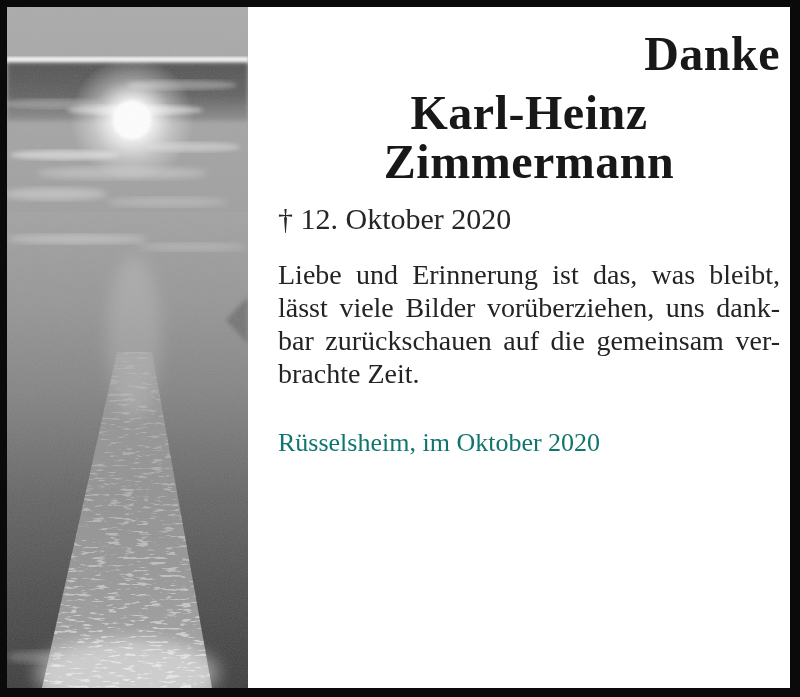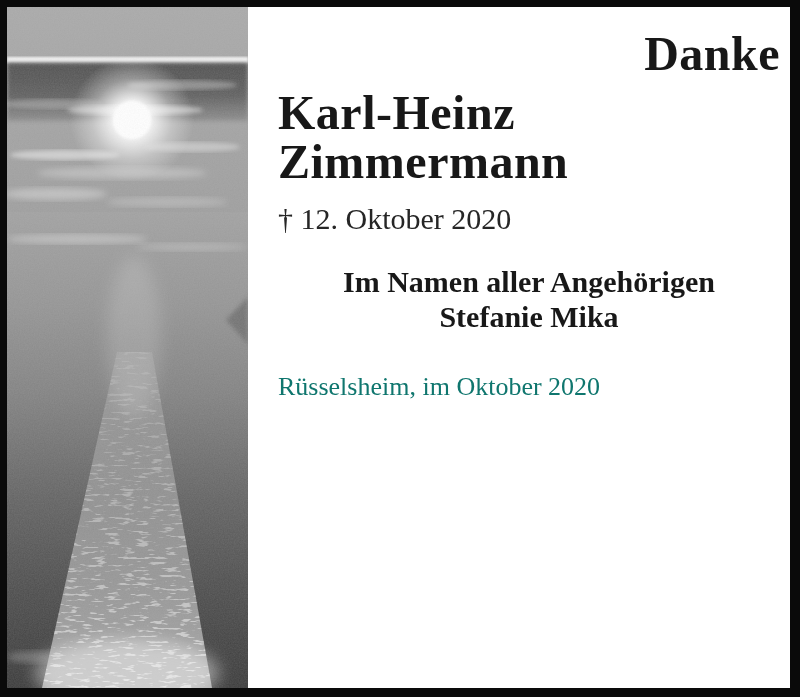--- a/index.html
+++ b/index.html
@@ -25,21 +25,21 @@
     position: absolute; left: 241px; top: 0; right: 0; bottom: 0;
     padding: 23px 10px 0 30px;
     color: #1f1f1f;
   }
   .danke {
     font-size: 48px; font-weight: bold; line-height: 48px;
     text-align: right; color: #181818; letter-spacing: 0.5px;
   }
   .name {
     margin-top: 10px; font-size: 48px; font-weight: bold; line-height: 49px;
-    color: #181818; letter-spacing: 0.5px;
+    color: #181818; letter-spacing: 0.5px; text-align: center;
   }
   .date {
     margin-top: 16px; font-size: 30px; line-height: 34px; color: #262626;
   }
   .para {
     margin-top: 22px; font-size: 28px; line-height: 33px; color: #242424;
   }
   .para + .para { margin-top: 12px; }
   .para .j { text-align: justify; text-align-last: justify; white-space: nowrap; }
   .para .l { text-align: left; }
@@ -159,24 +159,26 @@
     <div class="content">
       <div class="danke">Danke</div>
 
       <div class="name">
         <div>Karl-Heinz</div>
         <div>Zimmermann</div>
       </div>
 
       <div class="date">† 12. Oktober 2020</div>
 
+      <div class="para">
+        <div class="j">Liebe und Erinnerung ist das, was bleibt,</div>
+        <div class="j">lässt viele Bilder vorüberziehen, uns dank-</div>
+        <div class="j">bar zurückschauen auf die gemeinsam ver-</div>
+        <div class="l">brachte Zeit.</div>
+      </div>
 
 
-      <div class="signoff">
-        <div>Im Namen aller Angehörigen</div>
-        <div>Stefanie Mika</div>
-      </div>
 
       <div class="place">Rüsselsheim, im Oktober 2020</div>
     </div>
 
   </div>
 </div>
 
 </body></html>

